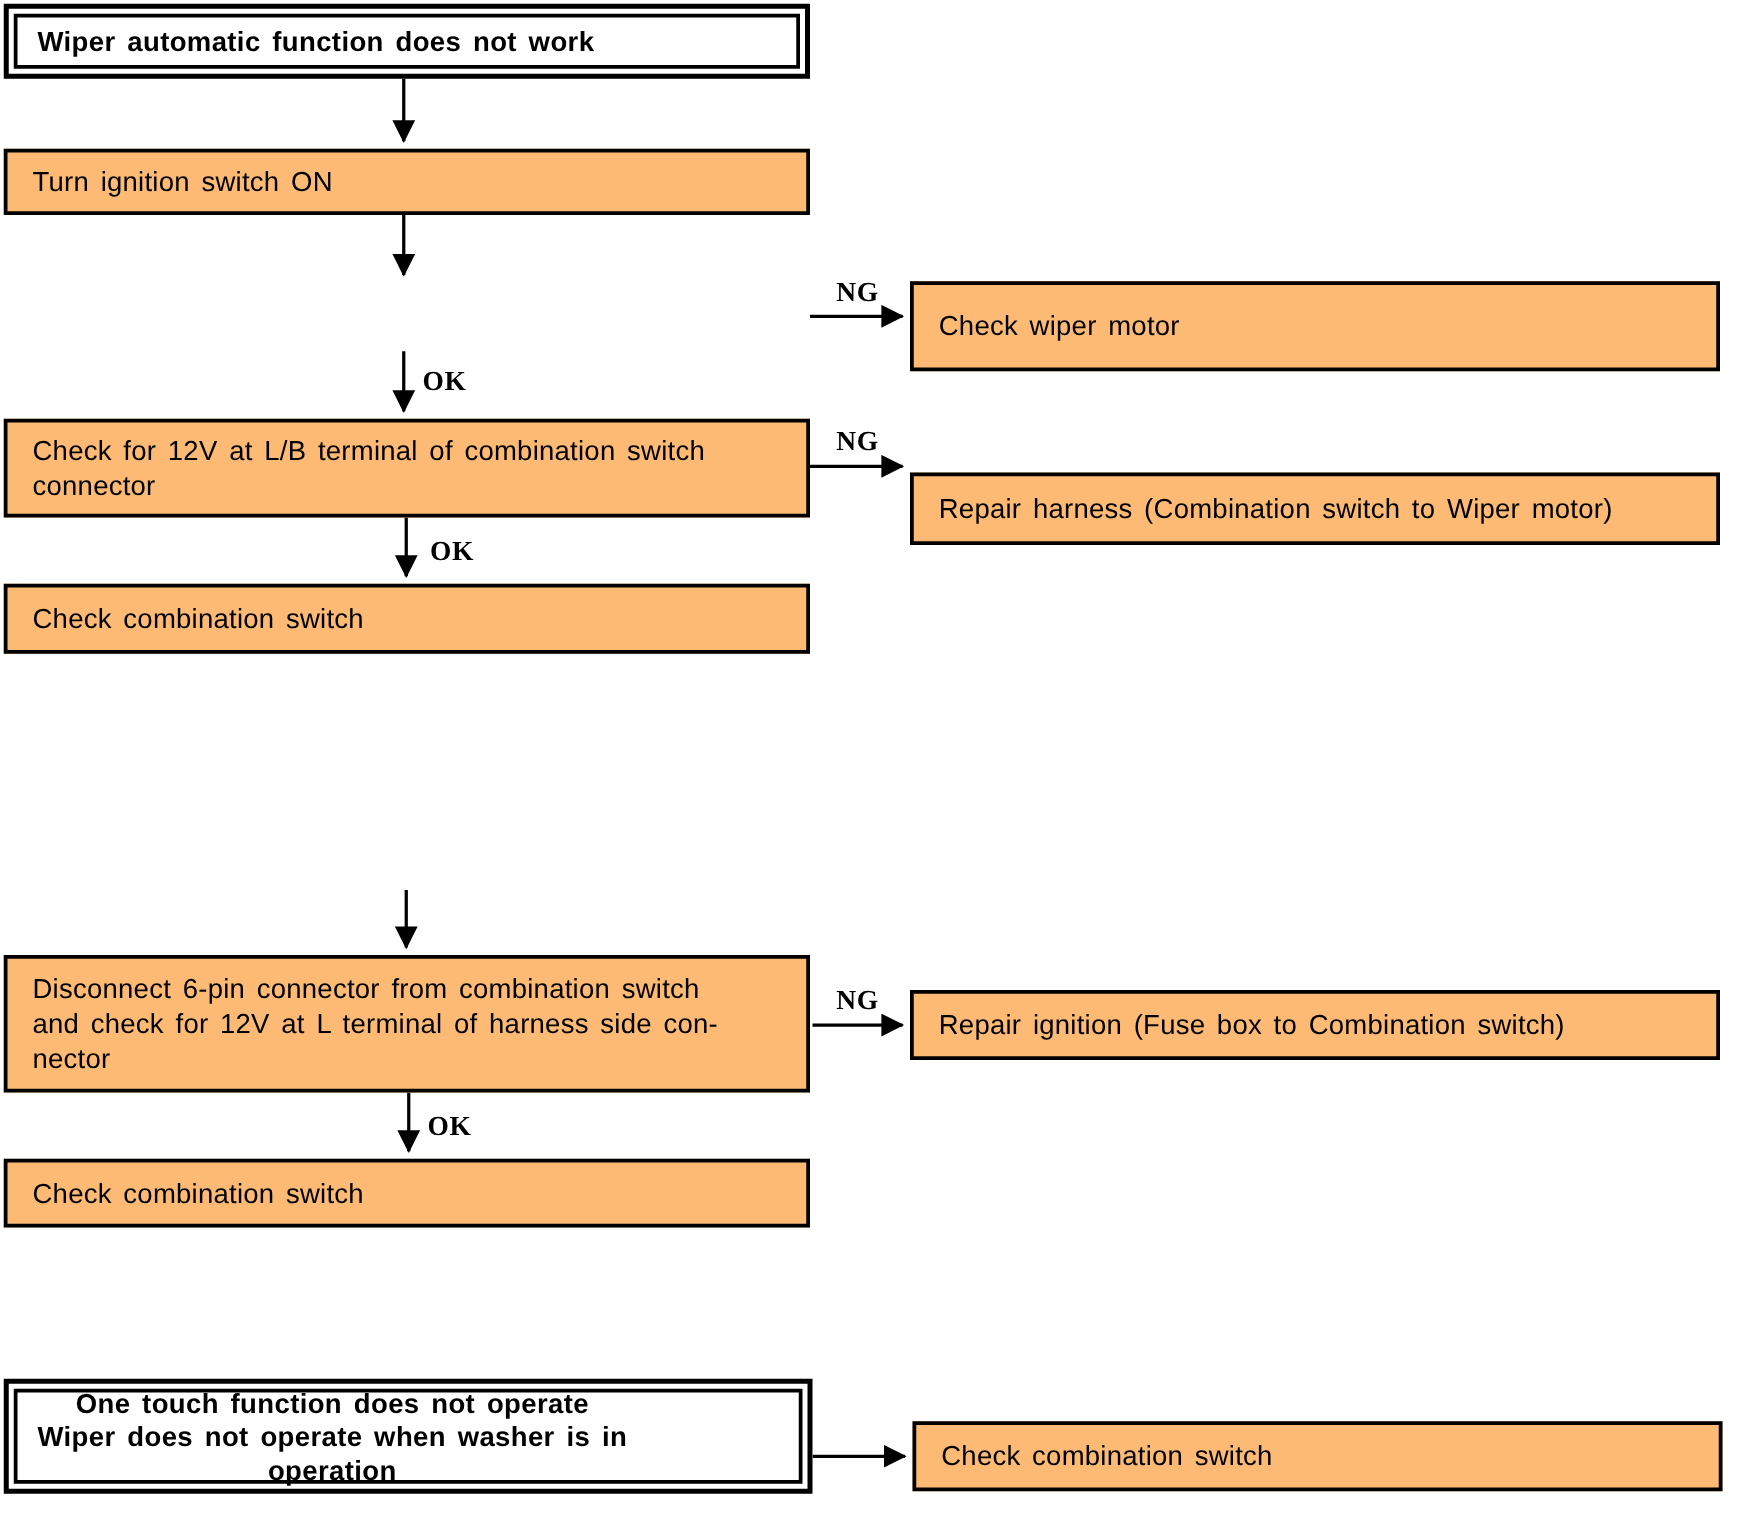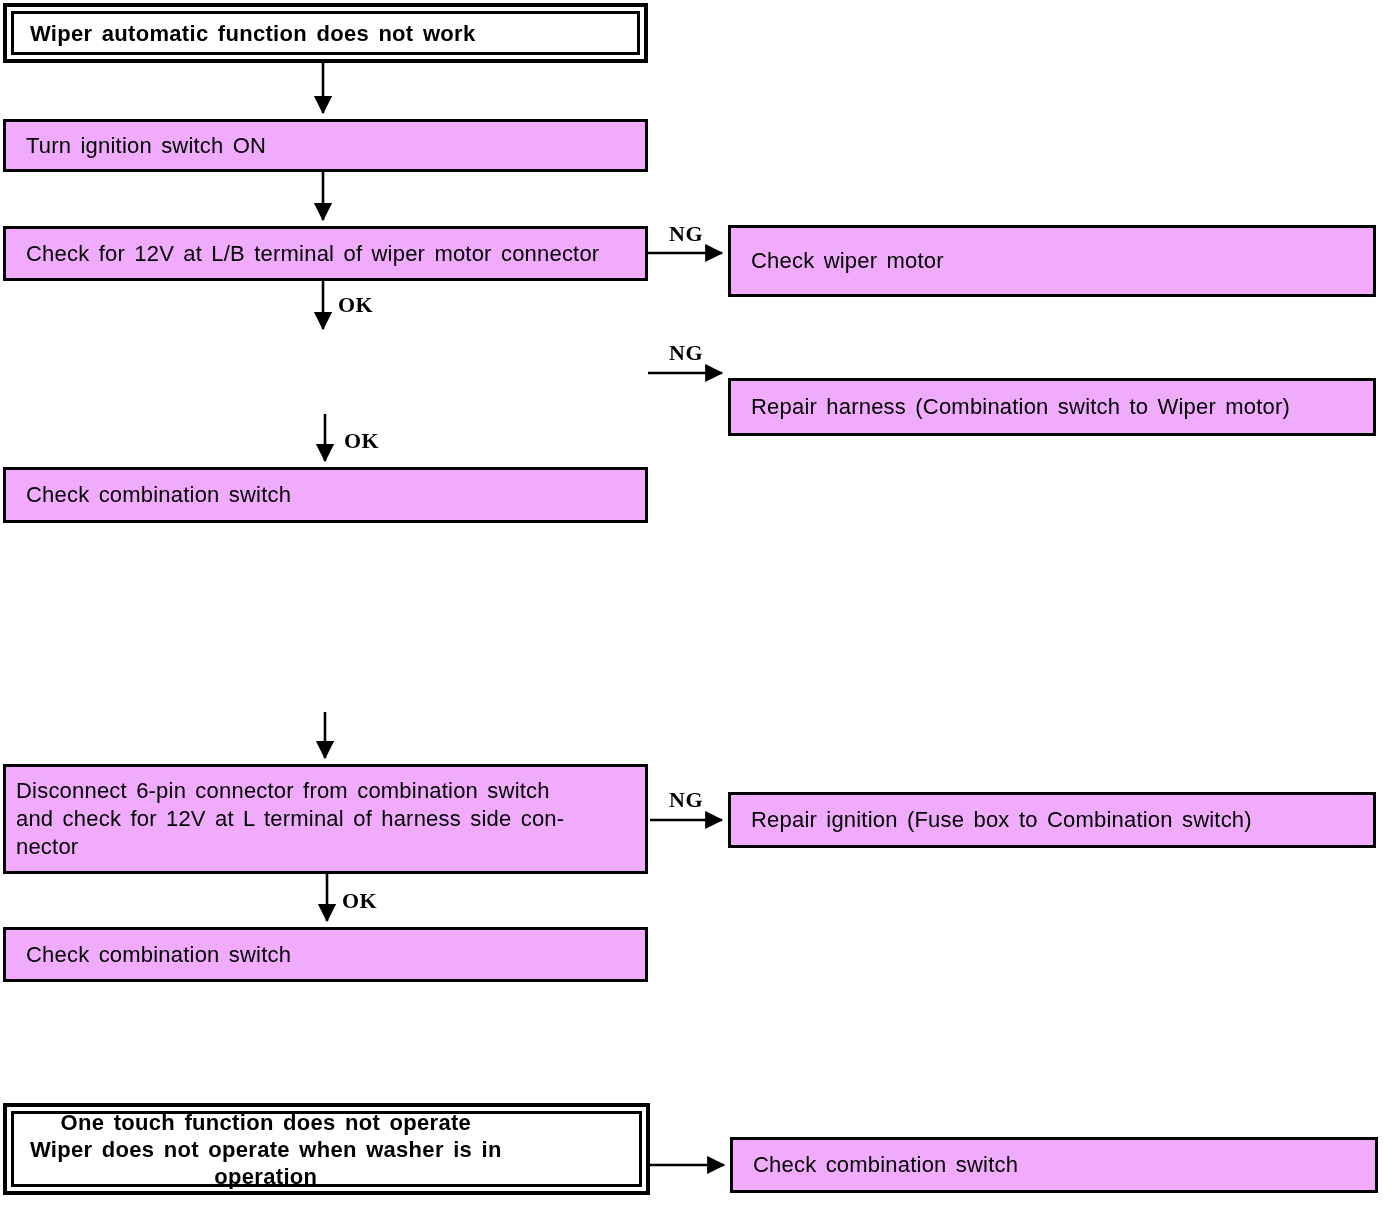--- a/index.html
+++ b/index.html
@@ -12,21 +12,21 @@
     color: #000;
     overflow: hidden;
   }
   .arrows { position: absolute; left: 0; top: 0; width: 100%; height: 100%; }
   .arrows line { stroke: #000; stroke-width: 2.6; }
 
   
   .box {
     position: absolute;
     border: 3px solid #000;
-    background: #f0abfc;
+    background: #fdba74;
     box-sizing: border-box;
     display: flex;
     align-items: center;
     padding-left: 20px;
     padding-right: 14px;
     font-size: 22px;
     letter-spacing: 0.2px;
     word-spacing: 3px;
     white-space: pre-line;
     line-height: 28px;
@@ -90,39 +90,40 @@
   </svg>
 
   <div class="dbox" style="left:3px; top:3px; width:645px; height:60px;">
     <div class="inner"><span>Wiper automatic function does not work</span></div>
   </div>
 
   <div class="box" style="left:3px; top:119px; width:645px; height:53px;">
     <span>Turn ignition switch ON</span>
   </div>
 
-  <div class="box" style="left:3px; top:226px; width:645px; height:55px;">
-    <span>Check for 12V at L/B terminal of wiper motor connector</span>
-  </div>
 
   <div class="box" style="left:728px; top:225px; width:648px; height:72px;">
     <span>Check wiper motor</span>
   </div>
 
+  <div class="box" style="left:3px; top:335px; width:645px; height:79px;">
+    <span>Check for 12V at L/B terminal of combination switch
+connector</span>
+  </div>
 
   <div class="box" style="left:728px; top:344px; width:648px; height:58px;margin-top:34px;">
     <span>Repair harness (Combination switch to Wiper motor)</span>
   </div>
 
   <div class="box" style="left:3px; top:467px; width:645px; height:56px;">
     <span>Check combination switch</span>
   </div>
 
 
-  <div class="box" style="left:3px; top:764px; width:645px; height:110px;padding-left:10px;">
+  <div class="box" style="left:3px; top:764px; width:645px; height:110px;">
     <span>Disconnect 6-pin connector from combination switch
 and check for 12V at L terminal of harness side con-
 nector</span>
   </div>
 
   <div class="box" style="left:728px; top:792px; width:648px; height:56px;">
     <span>Repair ignition (Fuse box to Combination switch)</span>
   </div>
 
   <div class="box" style="left:3px; top:927px; width:645px; height:55px;">

